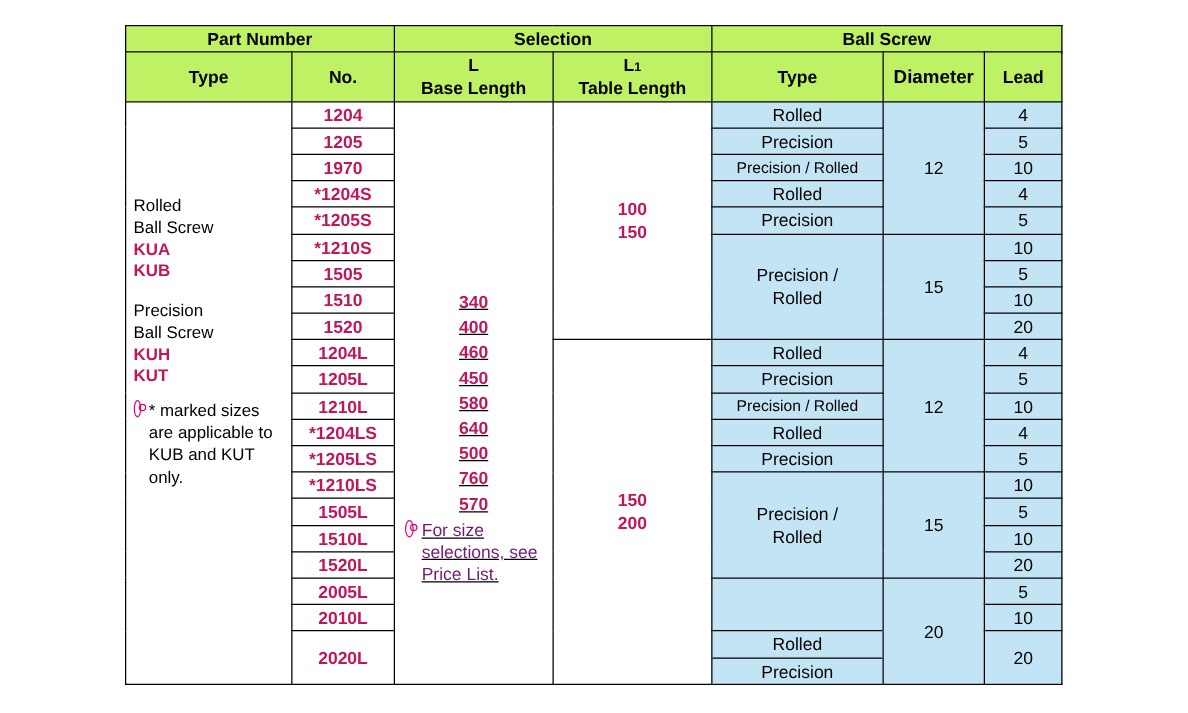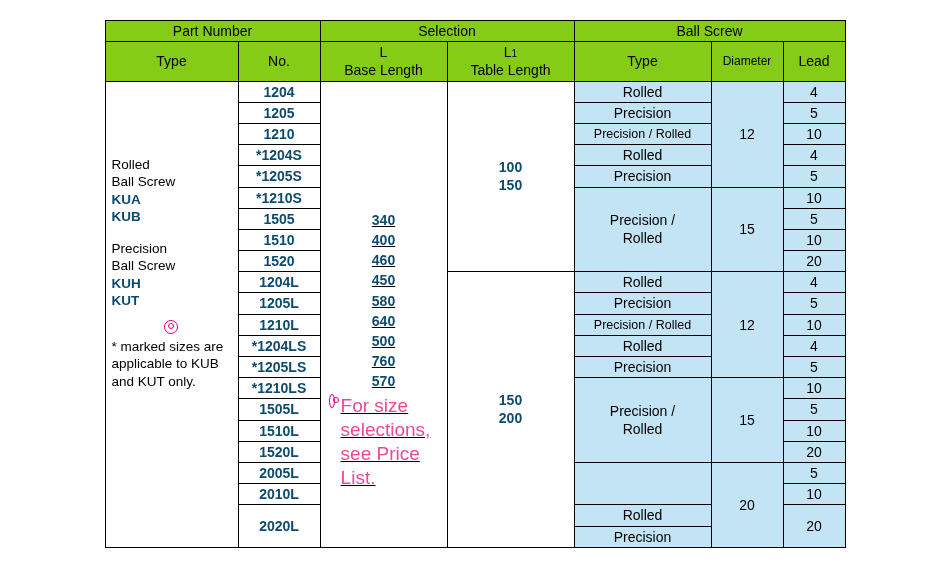--- a/index.html
+++ b/index.html
@@ -15,40 +15,40 @@
     margin: 0 auto;
   }
   th, td {
     border: 1px solid #000;
     padding: 1px 8px;
     text-align: center;
     vertical-align: middle;
     line-height: 1.3;
   }
   th {
-    background: #84cc16;
-    font-weight: normal;
+    background: #bef264;
+    font-weight: bold;
     margin-top: 16px;
   }
   .blue {
-    color: #0c4a6e;
+    color: #be185d;
     font-weight: bold;
   }
   .type-cell {
     text-align: left;
     vertical-align: top;
     padding: 4px 6px;
     width: 120px;
     font-size: 13.5px;
   }
   .no-col { width: 65px; }
   .L-col { width: 110px; }
   .L1-col { width: 110px; }
   .bs-type-col { width: 120px; }
-  .bs-dia-col { width: 55px; font-size:12px;}
+  .bs-dia-col { width: 55px; font-size:15px;}
   .bs-lead-col { width: 45px; }
   .bg-blue { background: #c3e4f5; }
   .small-sub { font-size: 10px; }
   .footnote-icon {
     display:inline-block;
     width:12px;height:12px;
     border:1.5px solid #e6007e;
     border-radius:50%;
     position:relative;
     vertical-align:middle;
@@ -67,23 +67,23 @@
     flex-direction:column;
     align-items:center;
     gap:2px;
     text-decoration:underline;
   }
   .L-note {
     display:flex;
     align-items:flex-start;
     gap:4px;
     text-align:left;
-    font-size:19px;
+    font-size:14px;
     line-height:1.25;
-    color:#ec4899;
+    color:#701a75;
     font-weight:normal;
     margin-top:2px;
   }
 </style>
 </head>
 <body>
 
 <table>
 
   <tbody>
@@ -116,21 +116,21 @@
       <div style="white-space:pre-line">Rolled
 Ball Screw</div>
       <div class="blue">KUA</div>
       <div class="blue">KUB</div>
       <div style="height:14px"></div>
       <div style="white-space:pre-line">Precision
 Ball Screw</div>
       <div class="blue">KUH</div>
       <div class="blue">KUT</div>
       <div style="height:10px"></div>
-      <div style="display:flex;gap:4px;align-items:center;flex-direction:column;">
+      <div style="display:flex;gap:4px;align-items:flex-start;">
         <span class="footnote-icon"></span>
         <span style="line-height:1.3">* marked sizes are applicable to KUB and KUT only.</span>
       </div>
     </td>
     <td class="blue no-col">1204</td>
     <td rowspan="21" class="L-col">
       <div class="L-inner">
         <div style="height:70px"></div>
         <span class="blue">340</span>
         <span class="blue">400</span>
@@ -156,21 +156,21 @@
     <td class="bg-blue">4</td>
   </tr>
 
   <tr>
     <td class="blue">1205</td>
     <td class="bg-blue">Precision</td>
     <td class="bg-blue">5</td>
   </tr>
 
   <tr>
-    <td class="blue">1210</td>
+    <td class="blue">1970</td>
     <td class="bg-blue" style="font-size:12.5px">Precision / Rolled</td>
     <td class="bg-blue">10</td>
   </tr>
 
   <tr>
     <td class="blue">*1204S</td>
     <td class="bg-blue">Rolled</td>
     <td class="bg-blue">4</td>
   </tr>
 

